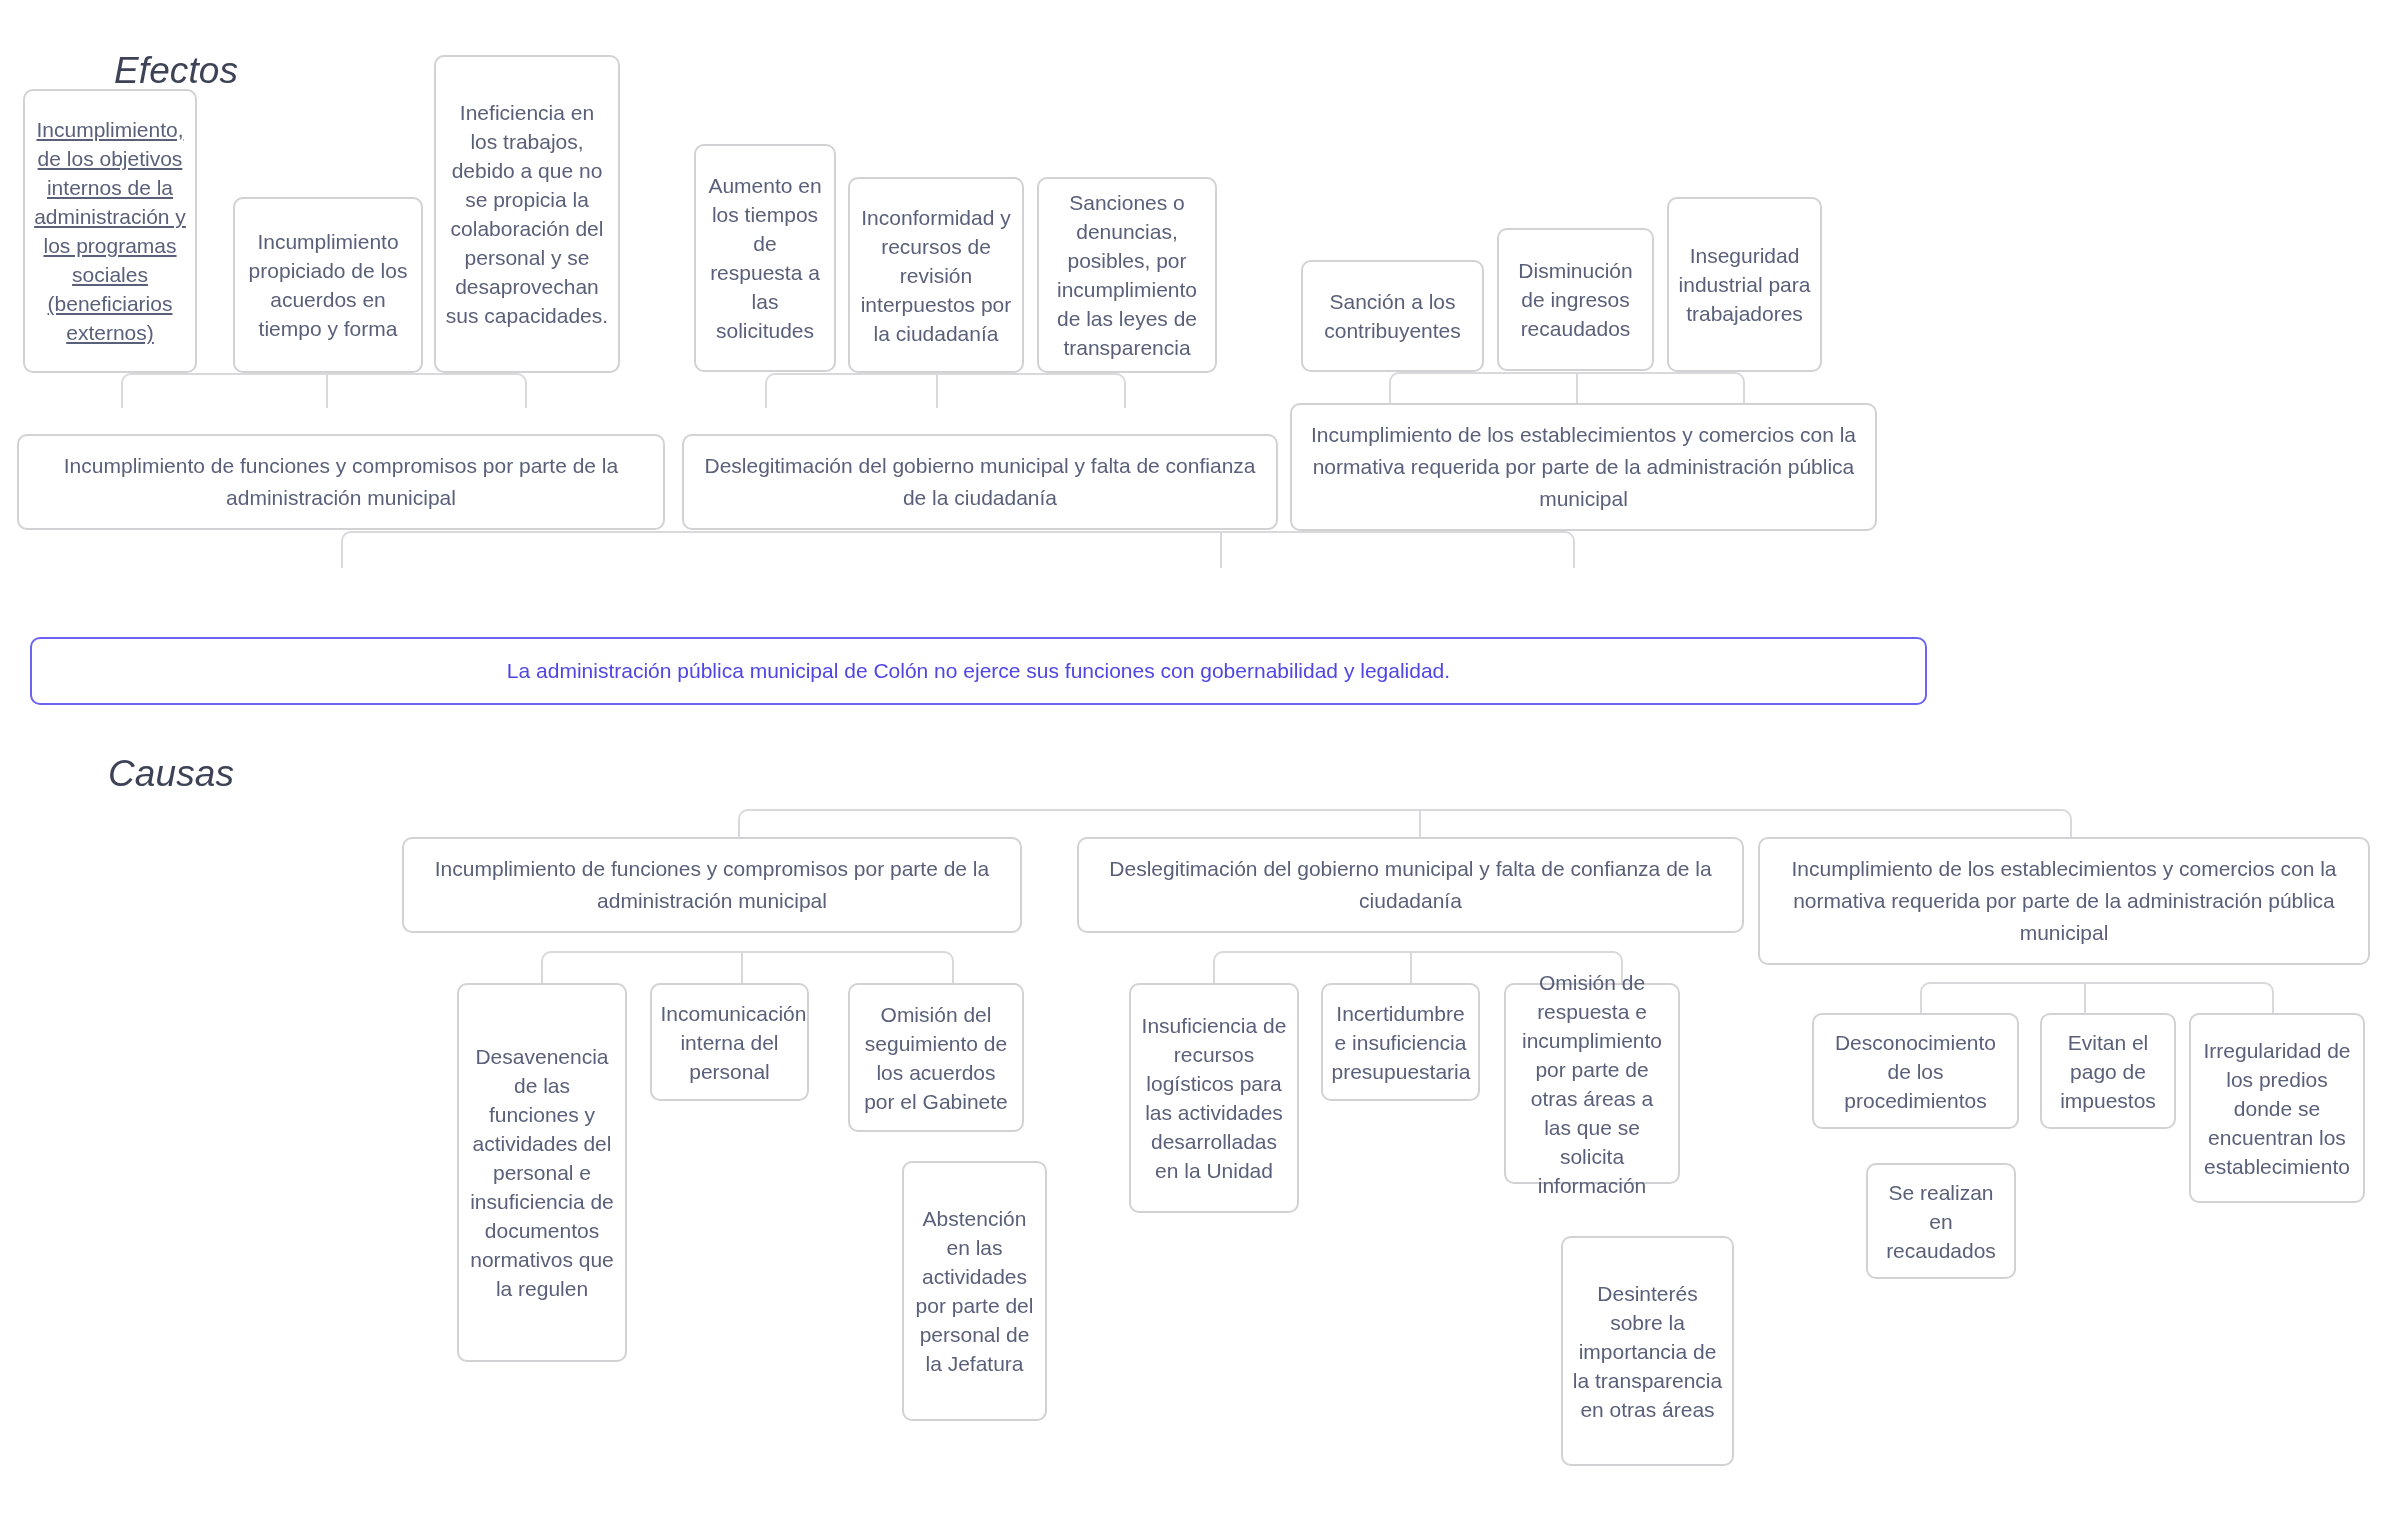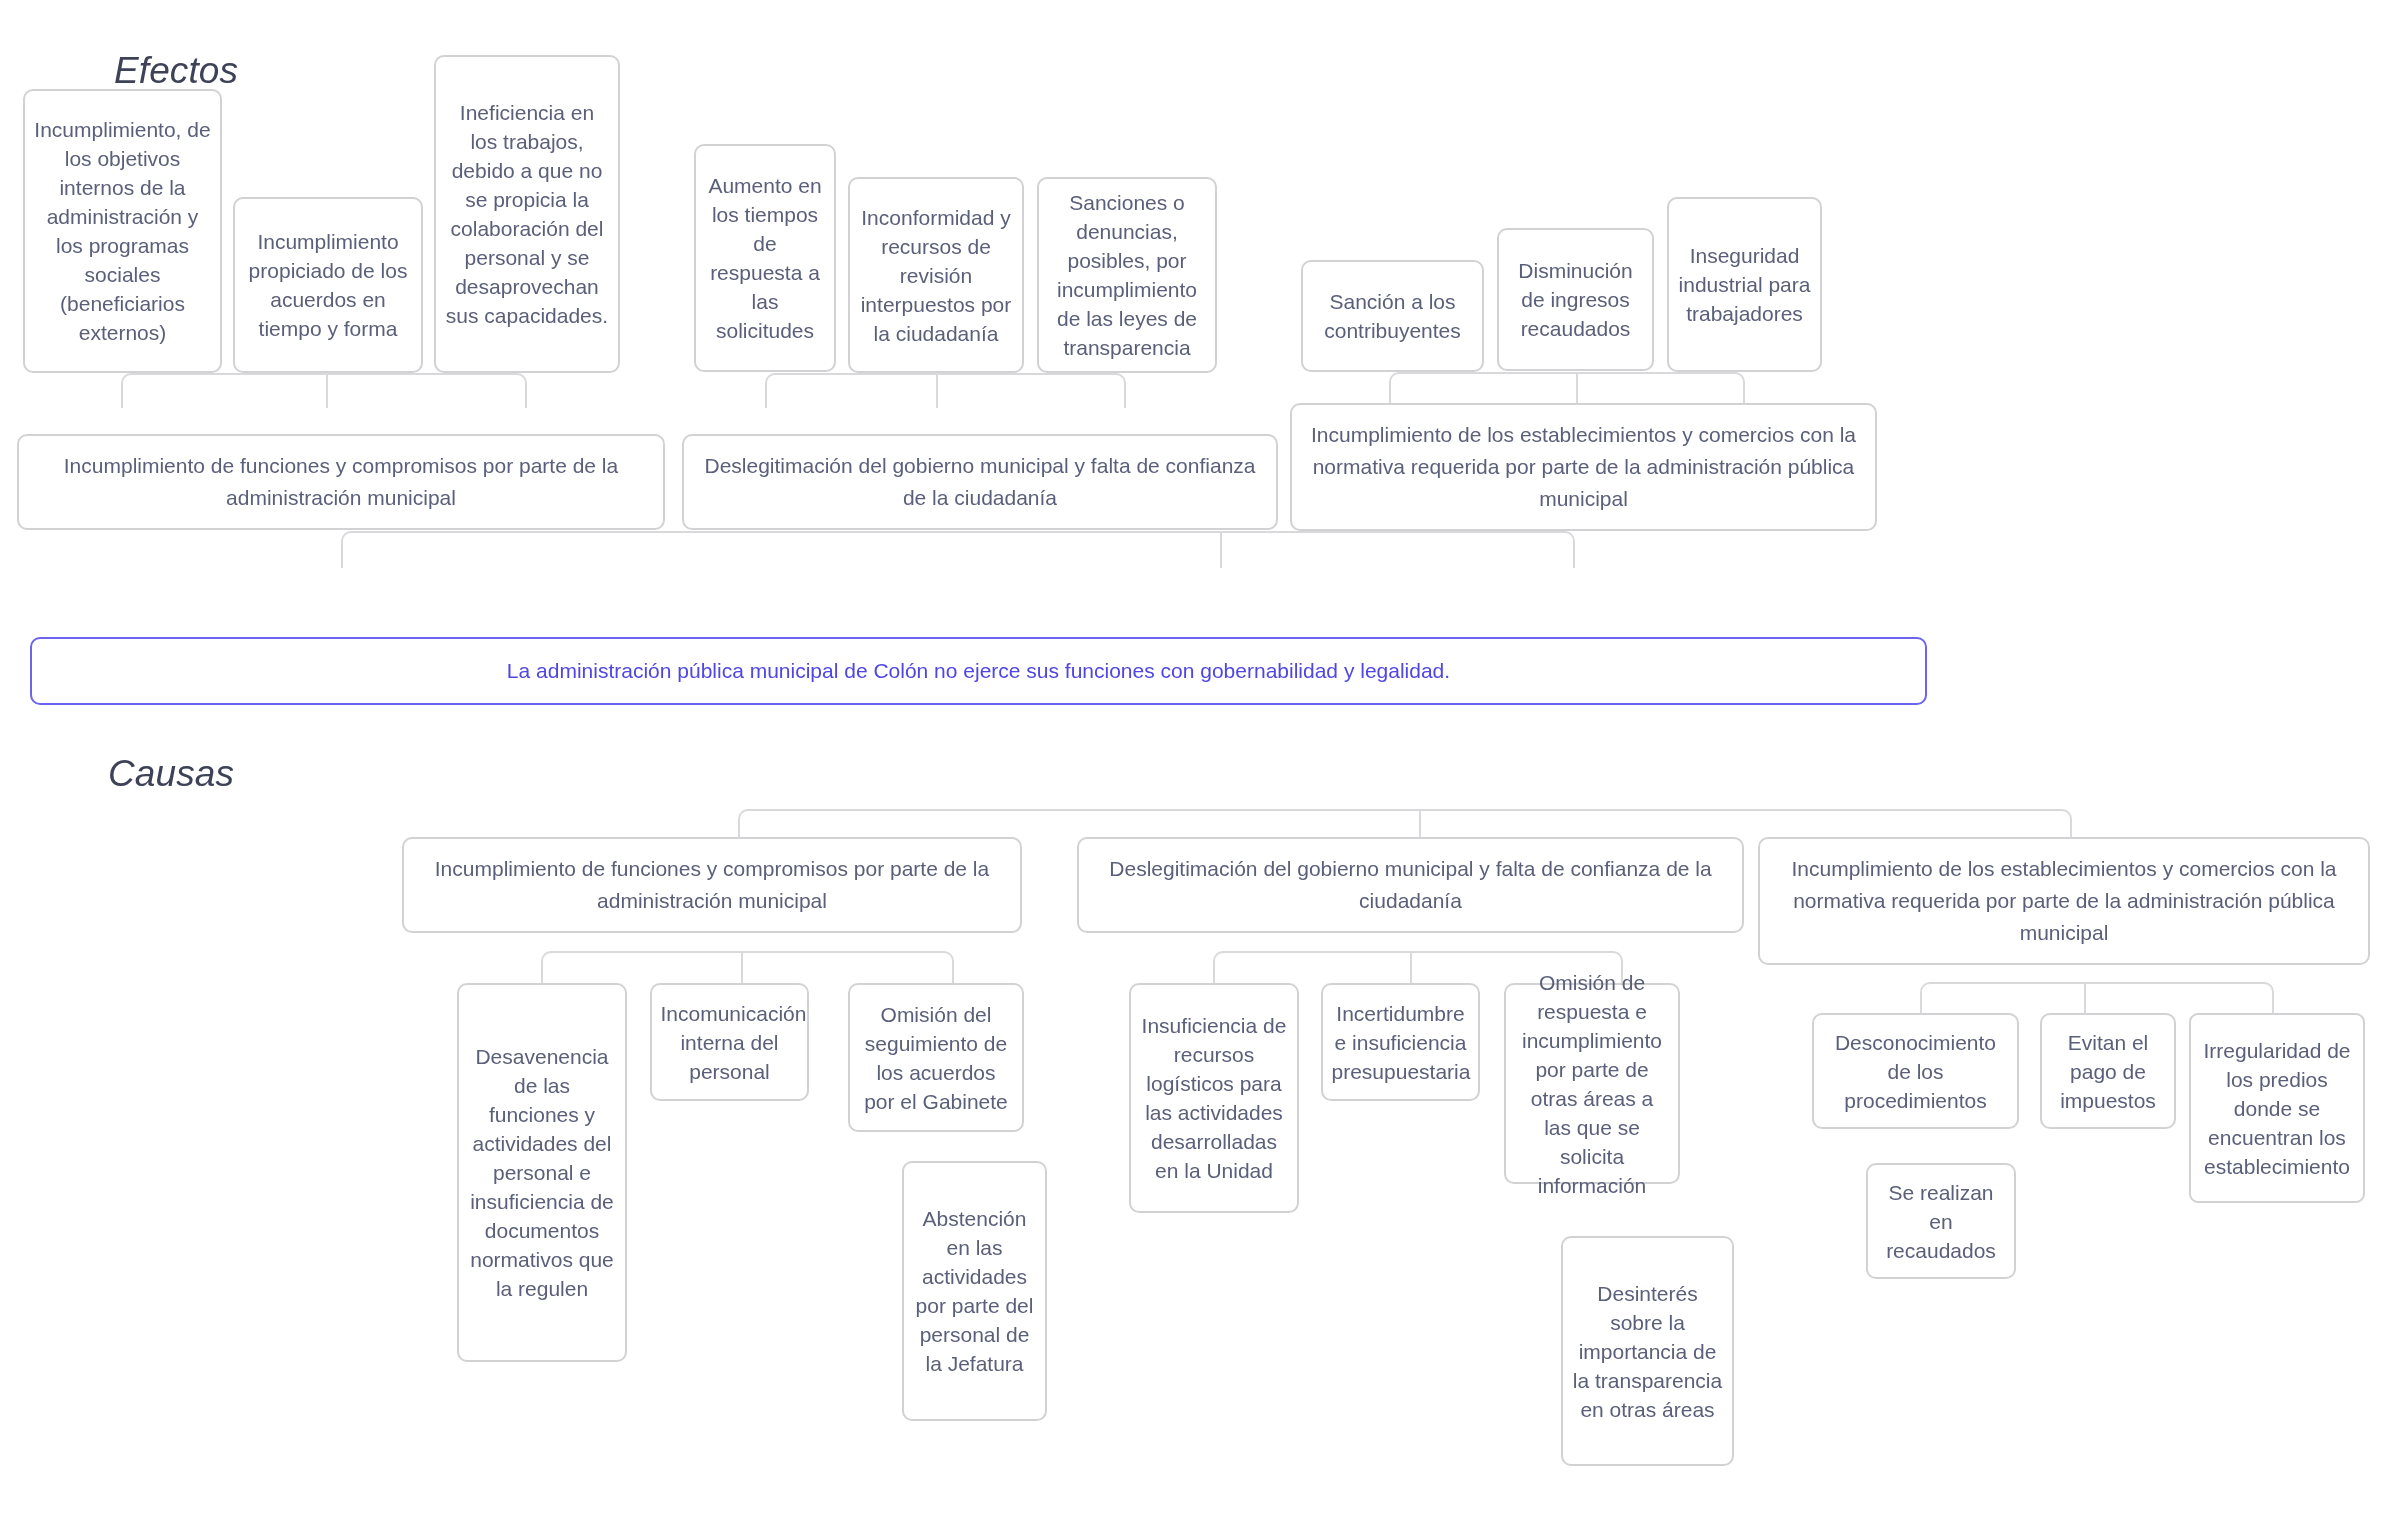--- a/index.html
+++ b/index.html
@@ -77,21 +77,21 @@
   .elbow.tl { border-right: none; border-bottom: none; border-top-left-radius: 10px; }
   .elbow.tr { border-left: none; border-bottom: none; border-top-right-radius: 10px; }
 </style>
 </head>
 <body>
 
 <div id="canvas">
 
   <div class="section-title" style="left:114px; top:50px; z-index:2;">Efectos</div>
 
-  <div class="node" style="left:23px; top:89px; width:199px; height:284px;">
+  <div class="node" style="left:23px; top:89px; width:174px; height:284px;text-decoration:underline;">
     <span>Incumplimiento, de los objetivos internos de la administración y los programas sociales (beneficiarios externos)</span>
   </div>
   <div class="node" style="left:233px; top:197px; width:190px; height:176px;">
     <span>Incumplimiento propiciado de los acuerdos en tiempo y forma</span>
   </div>
   <div class="node" style="left:434px; top:55px; width:186px; height:318px;">
     <span>Ineficiencia en los trabajos, debido a que no se propicia la colaboración del personal y se desaprovechan sus capacidades.</span>
   </div>
 
   <div class="elbow tl" style="left:121px; top:373px; width:206px; height:35px; border-right:none; border-bottom:none;"></div>
@@ -197,21 +197,21 @@
   <div class="elbow tl" style="left:1920px; top:982px; width:165px; height:37px;"></div>
   <div class="elbow tr" style="left:2084px; top:982px; width:190px; height:37px;"></div>
   <div class="ln-v" style="left:2084px; top:982px; height:37px;"></div>
 
   <div class="node" style="left:1812px; top:1013px; width:207px; height:116px;">
     <span>Desconocimiento de los procedimientos</span>
   </div>
   <div class="node" style="left:2040px; top:1013px; width:136px; height:116px;">
     <span>Evitan el pago de impuestos</span>
   </div>
-  <div class="node" style="left:2189px; top:1013px; width:176px; height:190px;border-radius:9px;">
+  <div class="node" style="left:2189px; top:1013px; width:176px; height:190px;">
     <span>Irregularidad de los predios donde se encuentran los establecimiento</span>
   </div>
   <div class="node" style="left:1866px; top:1163px; width:150px; height:116px;">
     <span>Se realizan en recaudados</span>
   </div>
 
 </div>
 
 
 </body></html>

